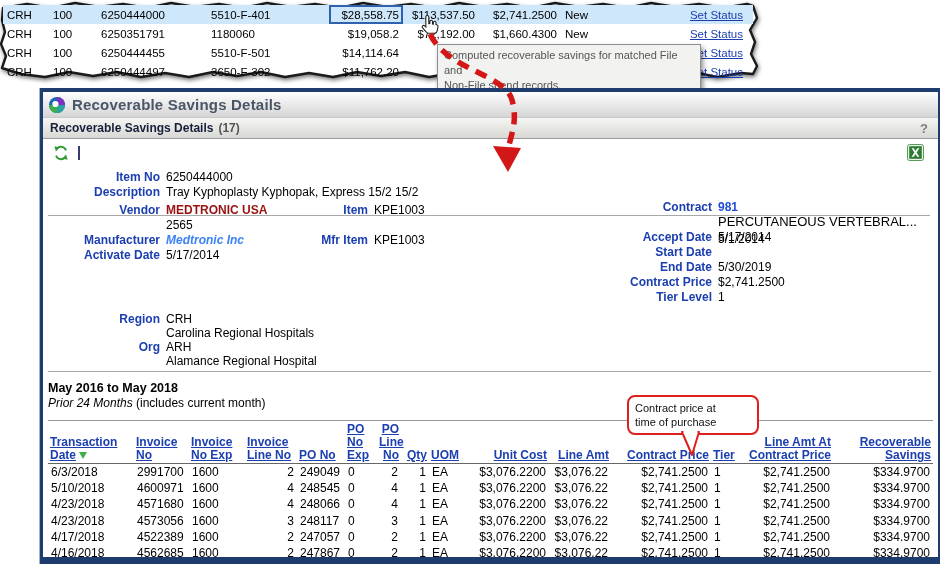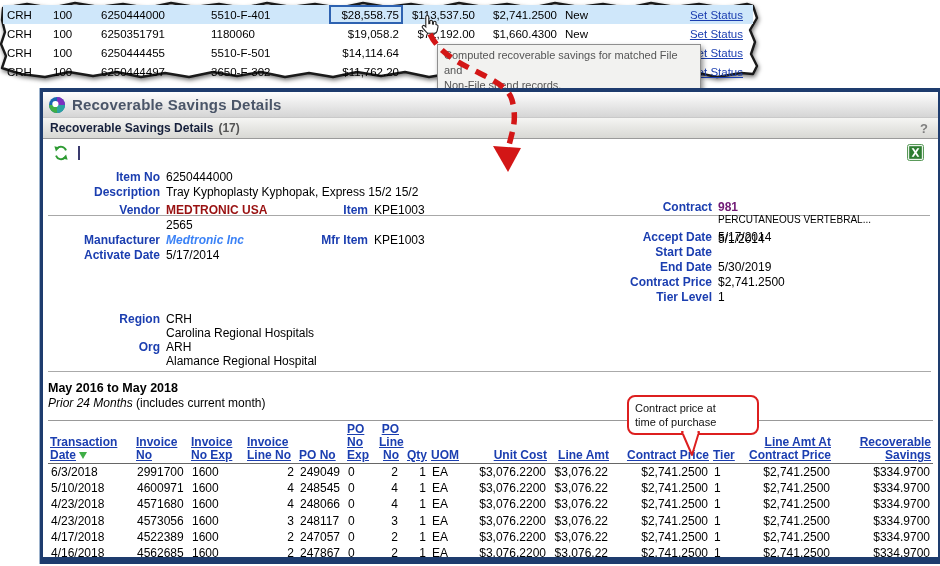--- a/index.html
+++ b/index.html
@@ -53,22 +53,22 @@
   .fld{position:absolute;white-space:nowrap;}
   .lbl{font-weight:bold;color:#1b3eb0;}
   .lbl-l{left:0;width:117px;text-align:right;}
   .val-l{left:123px;}
   .lbl-m{left:230px;width:95px;text-align:right;}
   .val-m{left:331px;}
   .lbl-r{left:509px;width:160px;text-align:right;}
   .val-r{left:675px;}
   .vendor-val{color:#991111;font-weight:bold;}
   .mfr-val{color:#3b82f6;font-weight:bold;font-style:italic;}
-  .contract-val{color:#701a75;font-weight:bold;text-decoration:none;text-align:center;}
-  .small{font-size:10px;text-align:center;}
+  .contract-val{color:#1d4ed8;font-weight:bold;text-decoration:none;text-align:center;}
+  .small{font-size:13px;text-align:center;}
 
   .sep{position:absolute;left:5px;right:7px;height:1px;background:#aaa;}
 
   .period-range{position:absolute;left:5px;top:289px;font-size:12.5px;font-weight:bold;color:#000;}
   .period-sub{position:absolute;left:5px;top:304px;font-size:12px;color:#000;}
   .period-sub .it{font-style:italic;}
 
   .callout{position:absolute;left:584px;top:303px;width:116px;background:#fff;
            border:2px solid #dd1f1f;border-radius:8px;padding:4px 6px;font-size:11px;
            line-height:14px;color:#111;z-index:5;white-space:pre-line;}

